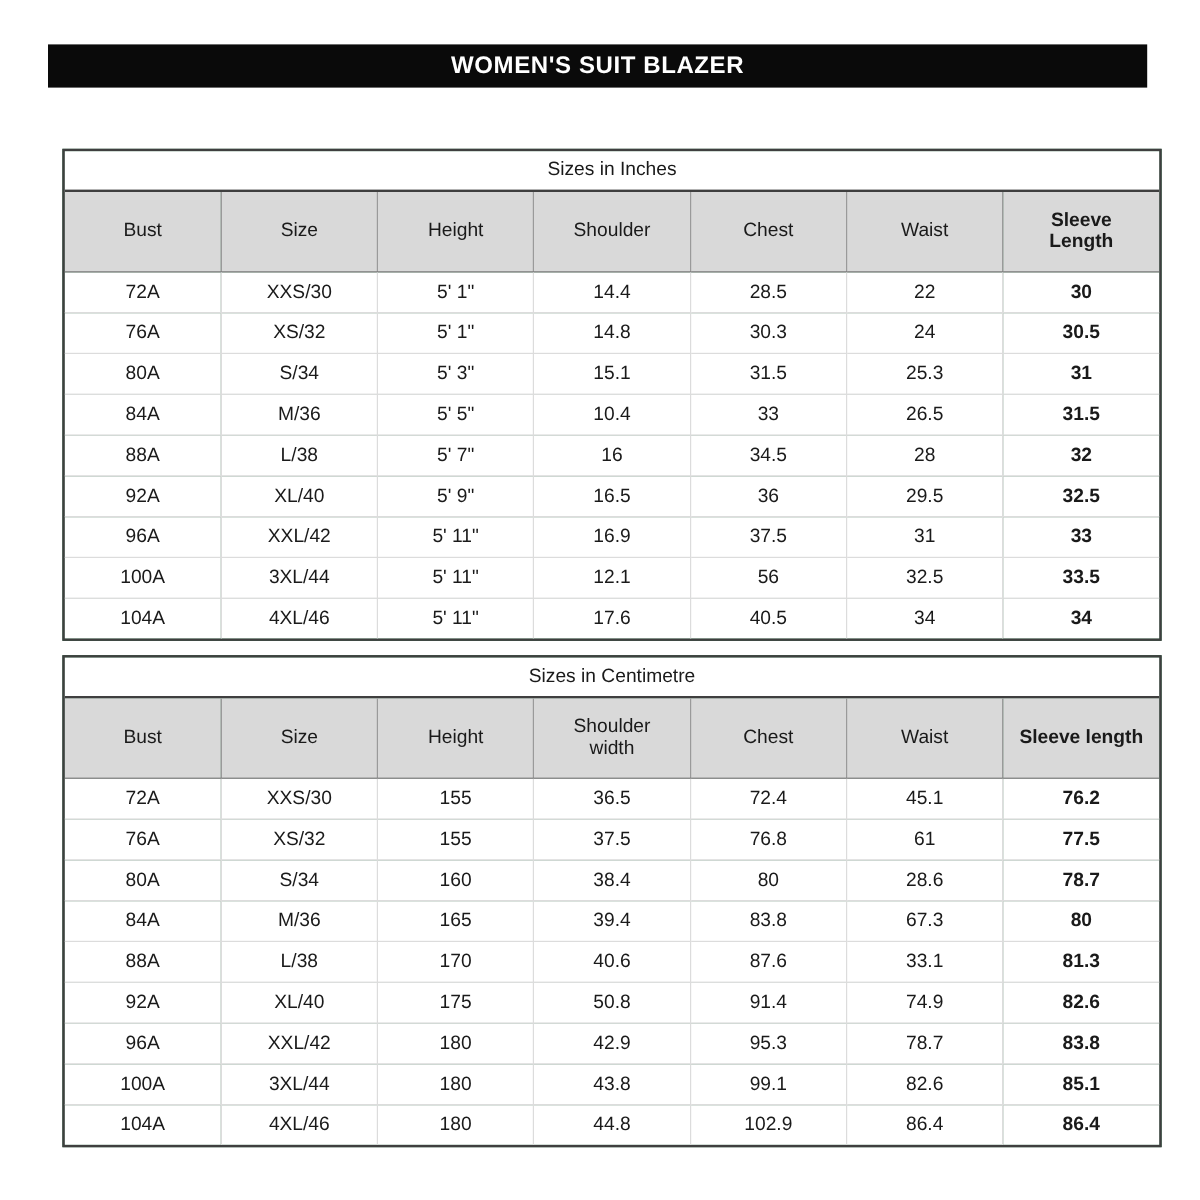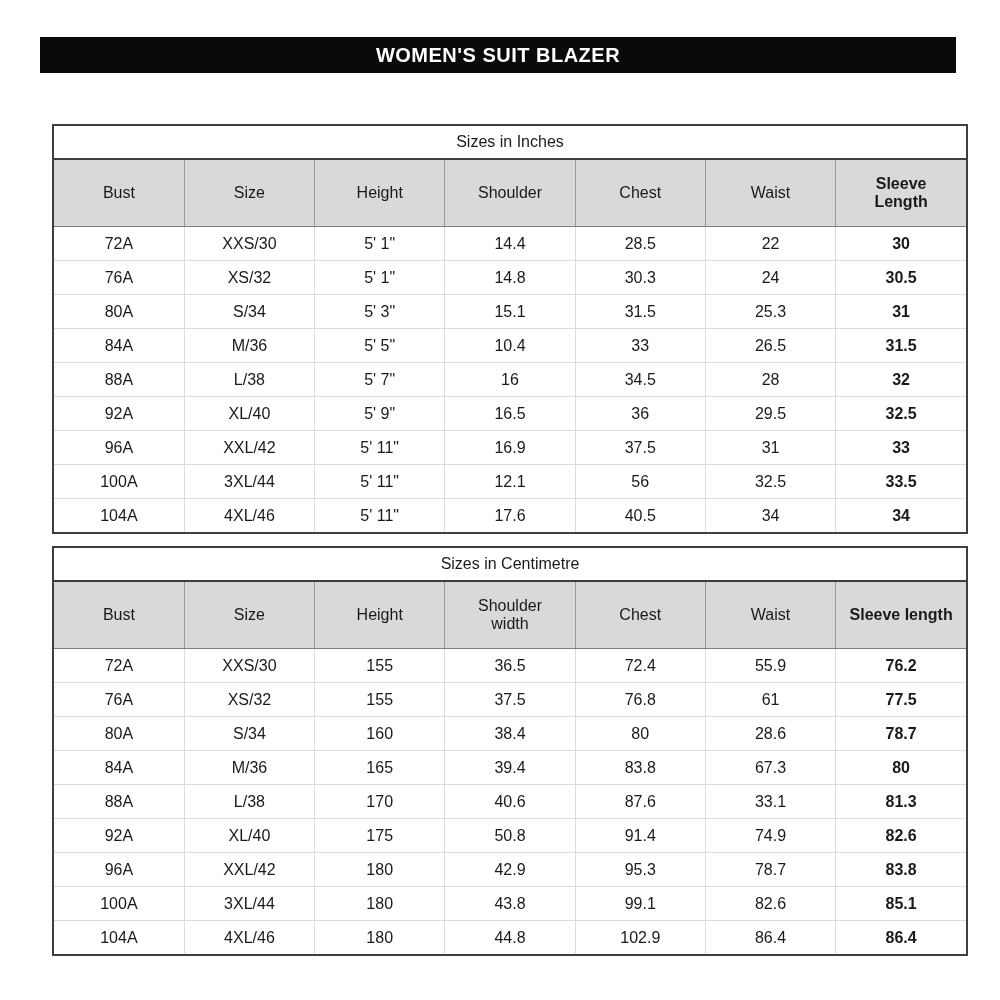--- a/index.html
+++ b/index.html
@@ -198,21 +198,21 @@
             <th>Sleeve length</th>
           </tr>
         </thead>
       <tbody>
           <tr>
             <td>72A</td>
             <td>XXS/30</td>
             <td>155</td>
             <td>36.5</td>
             <td>72.4</td>
-            <td>55.9</td>
+            <td>45.1</td>
             <td>76.2</td>
           </tr>
           <tr>
             <td>76A</td>
             <td>XS/32</td>
             <td>155</td>
             <td>37.5</td>
             <td>76.8</td>
             <td>61</td>
             <td>77.5</td>

